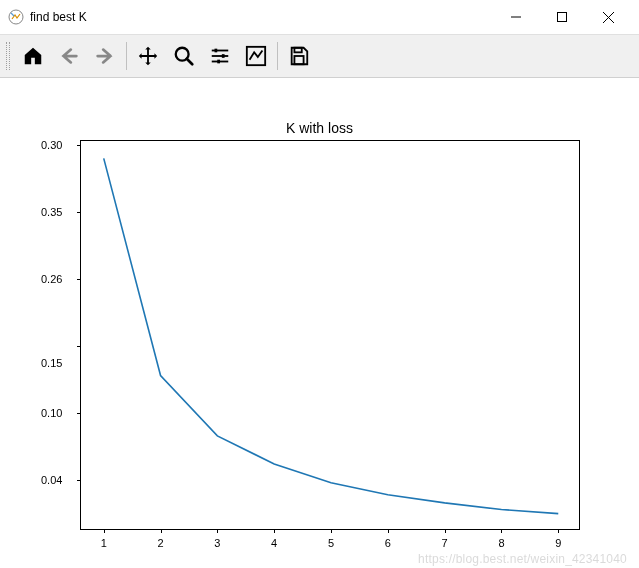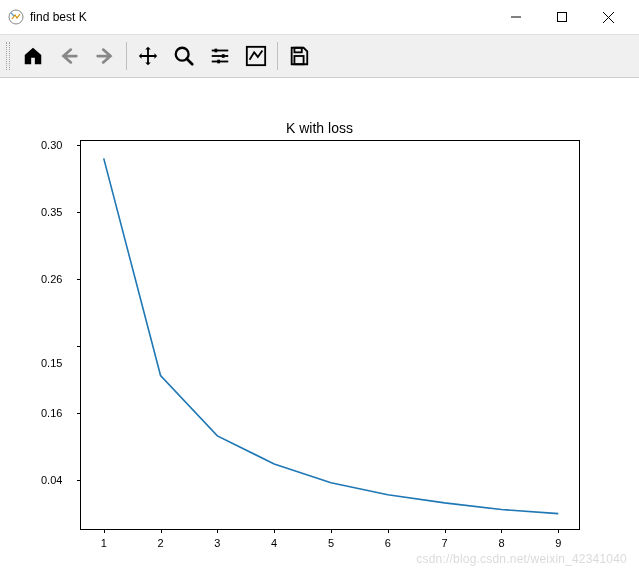--- a/index.html
+++ b/index.html
@@ -240,21 +240,21 @@
 </div>
 
 <div class="plot-area">
   <div class="chart-title">K with loss</div>
   <div class="axes">
     <svg id="chart-svg" width="500" height="390" style="position:absolute;left:0;top:0;">
       <path id="line" class="line-path" d="M22.73 17.42 L79.55 234.54 L136.36 294.85 L193.18 322.99 L250.00 341.75 L306.82 353.81 L363.64 361.86 L420.45 368.56 L477.27 372.58 " stroke="#1f77b4"></path>
     </svg>
   <div class="ytick" style="top: 339.072px;">0.04</div>
       <div class="ytick-mark" style="top: 339.072px;"></div>
-      <div class="ytick" style="top: 272.062px;">0.16</div>
+      <div class="ytick" style="top: 272.062px;">0.10</div>
       <div class="ytick-mark" style="top: 272.062px;"></div>
       <div class="ytick" style="top: 222px;">0.15</div>
       <div class="ytick-mark" style="top: 205.052px;"></div>
       <div class="ytick" style="top: 138.041px;">0.26</div>
       <div class="ytick-mark" style="top: 138.041px;"></div>
       <div class="ytick" style="top: 71.0309px;">0.35</div>
       <div class="ytick-mark" style="top: 71.0309px;"></div>
       <div class="ytick" style="top: 4.02062px;">0.30</div>
       <div class="ytick-mark" style="top: 4.02062px;"></div>
       <div class="xtick" style="left: 22.7273px;">1</div>
@@ -269,15 +269,15 @@
       <div class="xtick-mark" style="left: 250px;"></div>
       <div class="xtick" style="left: 306.818px;">6</div>
       <div class="xtick-mark" style="left: 306.818px;"></div>
       <div class="xtick" style="left: 363.636px;">7</div>
       <div class="xtick-mark" style="left: 363.636px;"></div>
       <div class="xtick" style="left: 420.455px;">8</div>
       <div class="xtick-mark" style="left: 420.455px;"></div>
       <div class="xtick" style="left: 477.273px;">9</div>
       <div class="xtick-mark" style="left: 477.273px;"></div>
     </div>
-  <div class="watermark">csdn://blog.csdn.net/weixin_42341040</div>
+  <div class="watermark">https://blog.best.net/weixin_42341040</div>
   <div class="bottom-border"></div>
 </div>
 
 </body></html>

